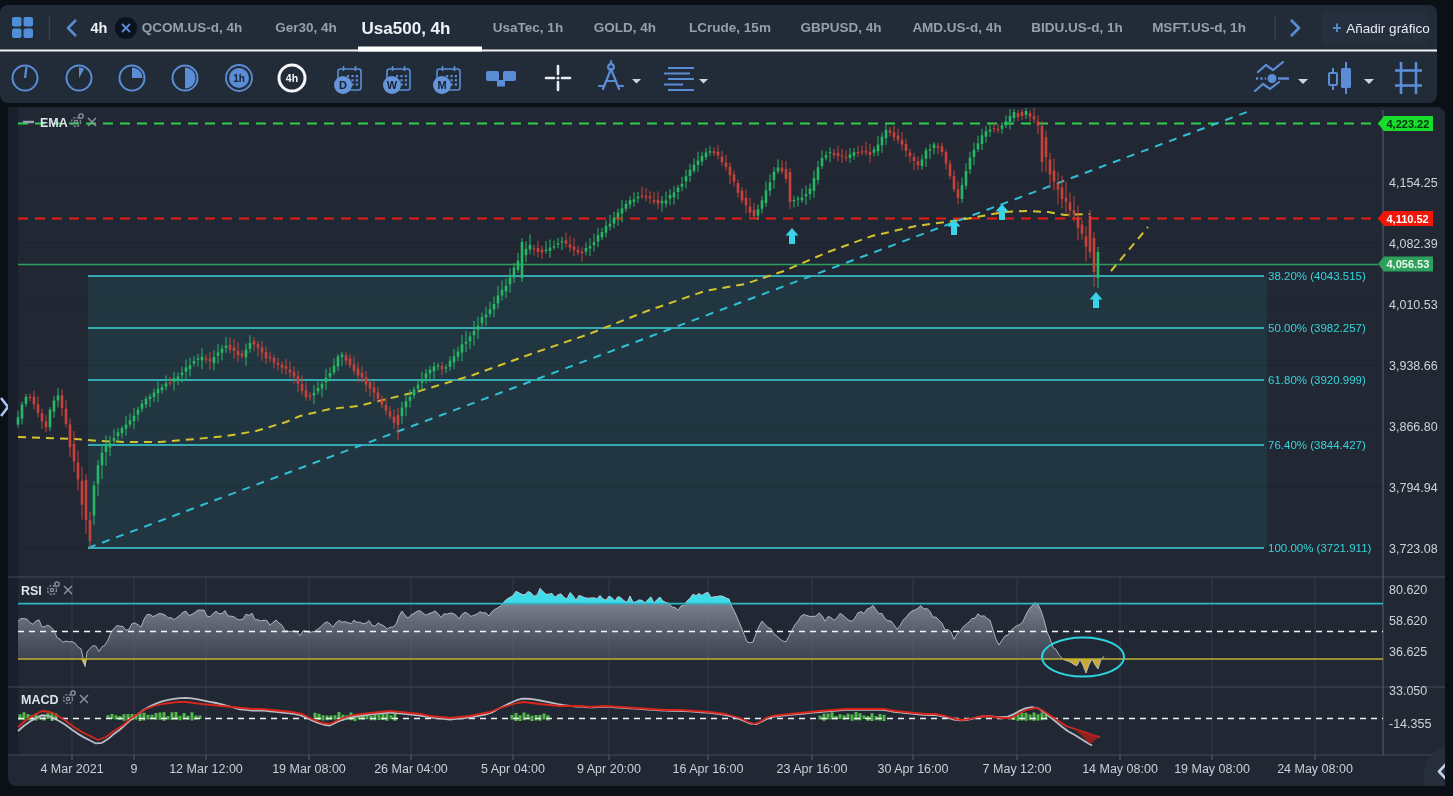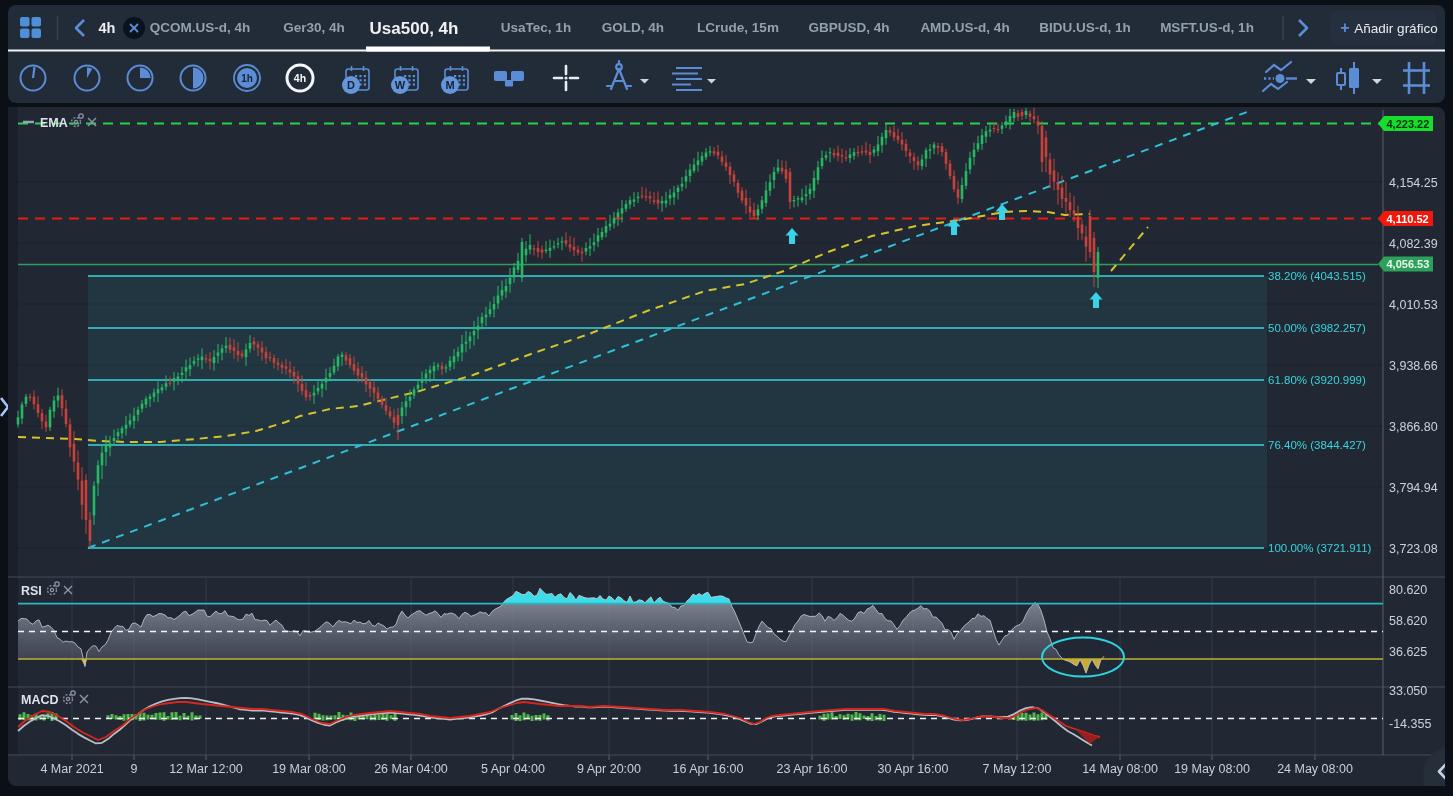--- a/index.html
+++ b/index.html
@@ -1,15 +1,15 @@
 <!DOCTYPE html>
 <html><head><meta charset="utf-8"><style>
 *{margin:0;padding:0;box-sizing:border-box}
 html,body{width:1453px;height:796px;background:#0b0f16;overflow:hidden;font-family:"Liberation Sans",sans-serif}
-.topbar{position:absolute;left:8px;top:5px;width:1437px;height:109px}
+.topbar{position:absolute;left:0;top:5px;width:1437px;height:109px}
 .chart{position:absolute;left:8px;top:107px;width:1437px;height:679px}
 </style></head>
 <body>
 <div class="topbar"><svg width="1437" height="98" viewBox="0 0 1437 98" xmlns="http://www.w3.org/2000/svg">
       <rect x="0" y="0" width="1437" height="98" rx="8" fill="#222b38"></rect>
       <rect x="12" y="12" width="9.5" height="9.5" rx="2" fill="#4f8fd8"></rect>
       <rect x="23.5" y="12" width="9.5" height="9.5" rx="2" fill="#4f8fd8"></rect>
       <rect x="12" y="23.5" width="9.5" height="9.5" rx="2" fill="#4f8fd8"></rect>
       <rect x="23.5" y="23.5" width="9.5" height="9.5" rx="2" fill="#4f8fd8"></rect>
       <line x1="49.5" y1="11" x2="49.5" y2="35" stroke="#39414e" stroke-width="1.5" stroke-linecap="butt"></line>

